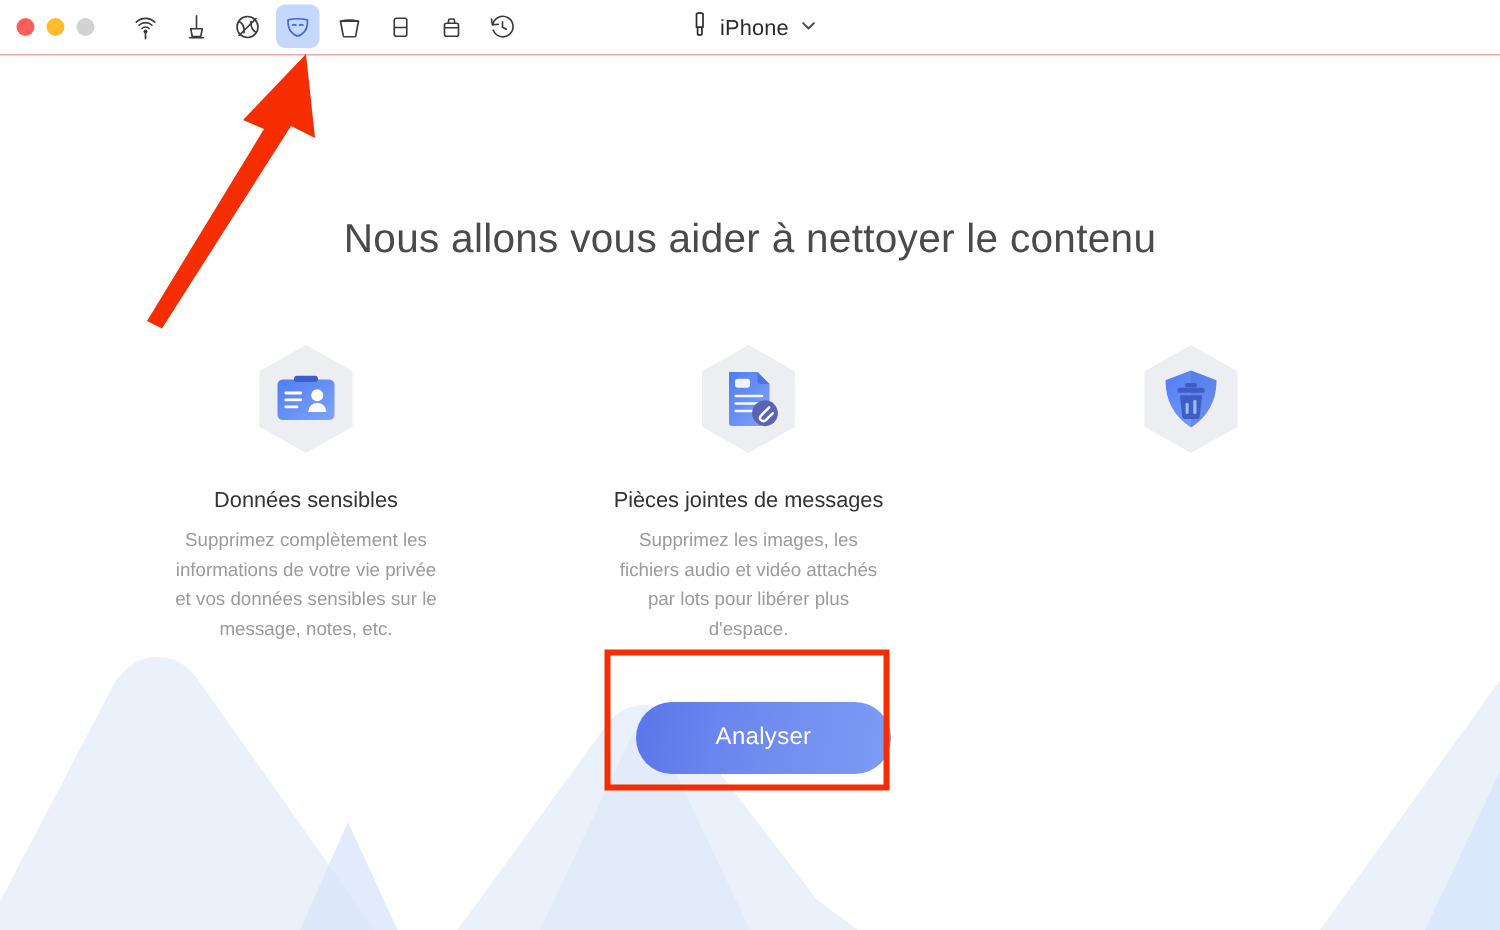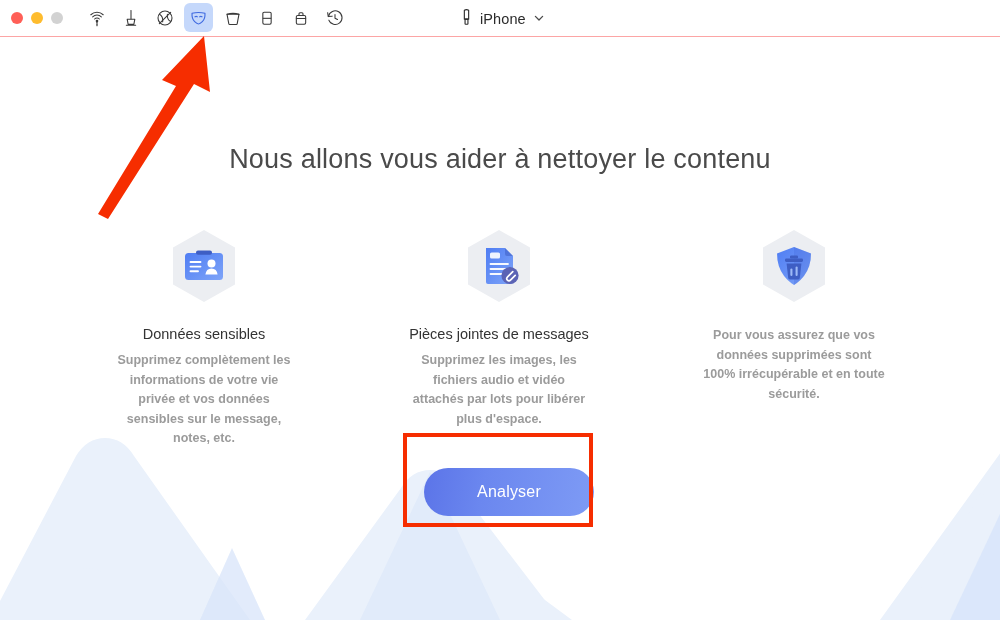--- a/index.html
+++ b/index.html
@@ -126,21 +126,20 @@
     font-size: 14.5px;
     color: #333333;
     margin-bottom: 9px;
     white-space: nowrap;
   }
   .feature-desc {
     font-size: 12.5px;
     line-height: 19.5px;
     color: #9b9b9b;
     padding: 0 8px;
-    font-weight: bold;
   }
 
   
   #analyse-button {
     position: absolute;
     left: 424px; top: 420px;
     width: 170px; height: 48px;
     border: none;
     border-radius: 24px;
     background: linear-gradient(100deg, #5b74e8 0%, #6b87ef 35%, #7e9bf5 100%);
@@ -390,21 +389,20 @@
             <rect x="28" y="30.5" width="18" height="3.4" rx="1.3"></rect>
             <rect x="33" y="27.4" width="8" height="3" rx="1.2"></rect>
             <path d="M29.6 35.5 L44.4 35.5 L42.8 50 Q42.6 51.4 41.2 51.4 L32.8 51.4 Q31.4 51.4 31.2 50 Z"></path>
           </g>
           <g stroke="#9db9f7" stroke-width="2.1" stroke-linecap="round">
             <path d="M34.4 41.5 L34.4 47"></path>
             <path d="M39.6 39.5 L39.6 47"></path>
           </g>
         </svg>
       </div>
-      <div class="feature-desc">Pour vous assurez que vos données supprimées sont 100% irrécupérable et en toute sécurité.</div>
     </div>
 
   </div>
 
   <button id="analyse-button">Analyser</button>
 
 </div>
 
 <div id="annotation-box"></div>
 

